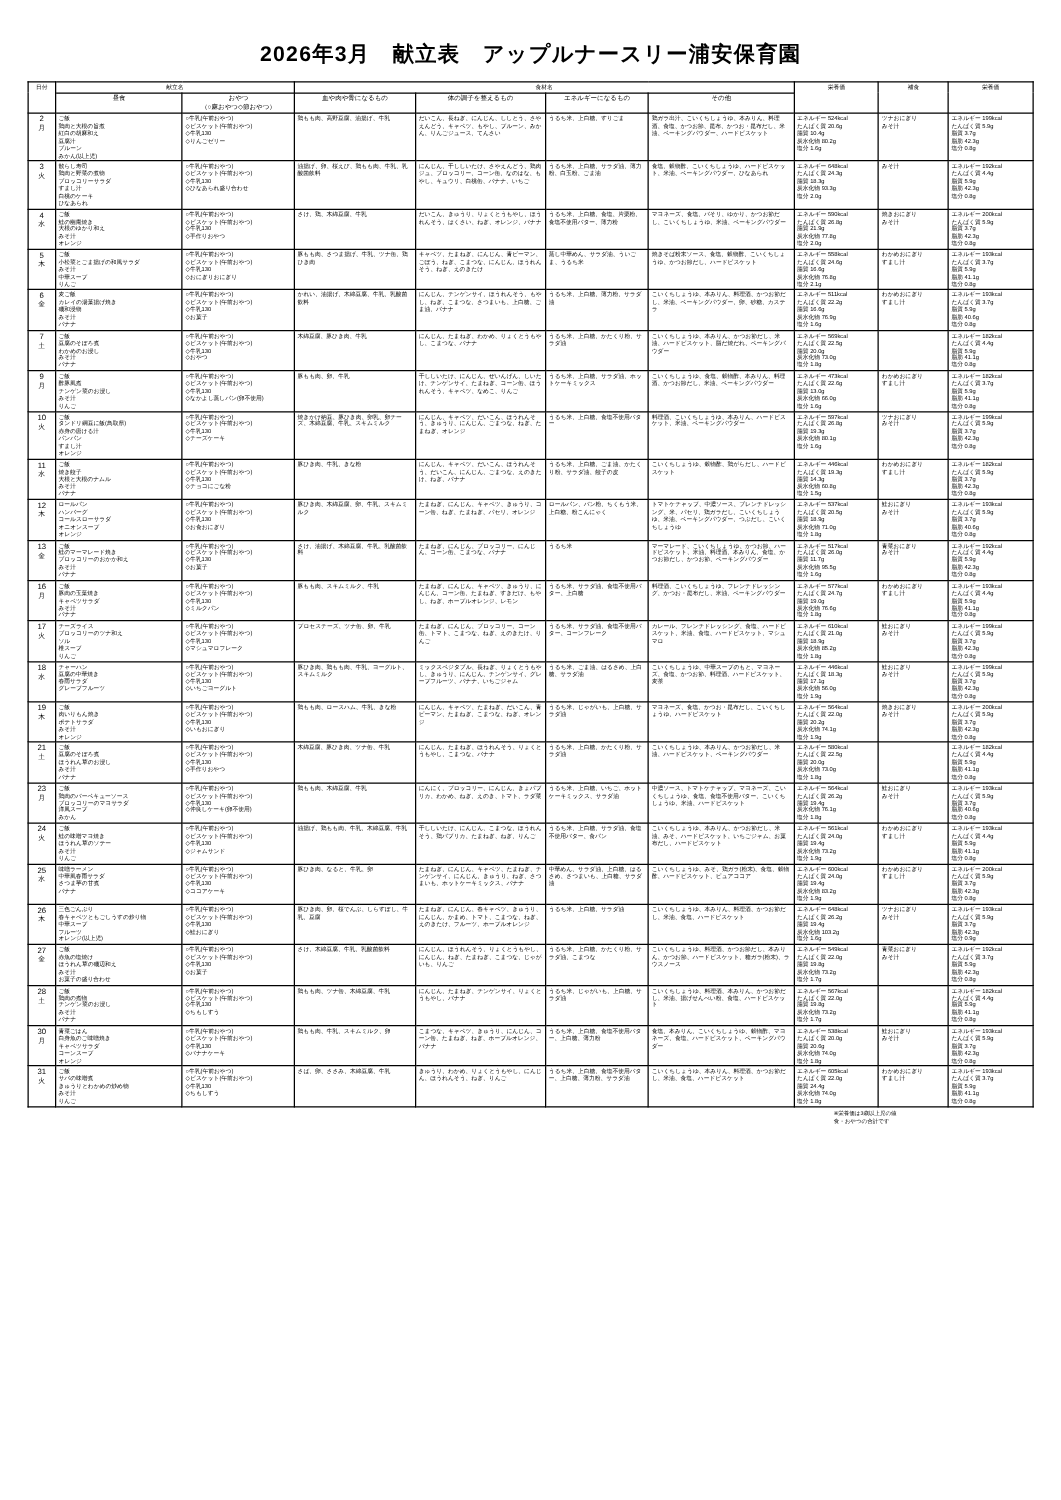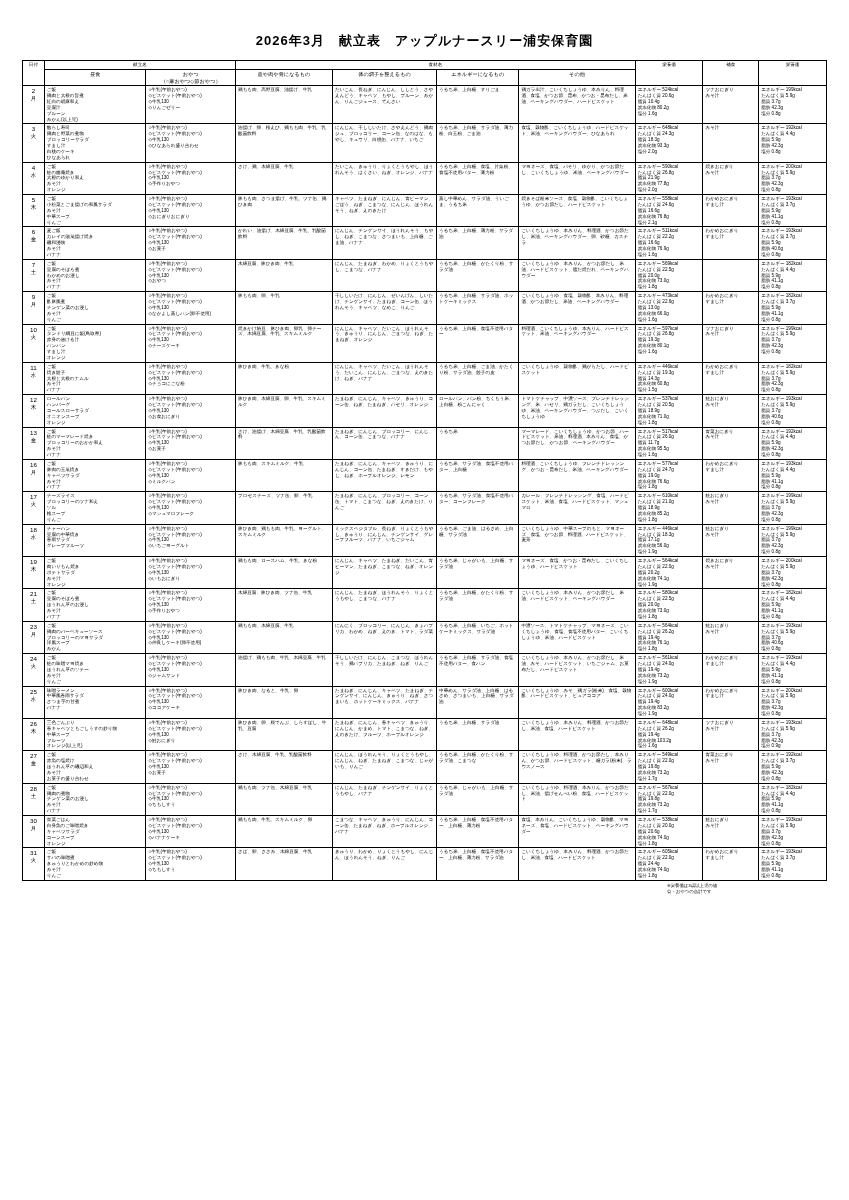--- a/index.html
+++ b/index.html
@@ -11,21 +11,21 @@
   }
   .page{
     width:849px;
     min-height:1200px;
     box-sizing:border-box;
     padding:26px 22px 0 22px;
     background:#fff;
   }
   .title{
     text-align:center;
-    font-size:13px;
+    font-size:17px;
     font-weight:bold;
     letter-spacing:1px;
     margin:6px 0 10px 0;
   }
   table.menu{
     border-collapse:collapse;
     width:805px;
     table-layout:fixed;
     border:1px solid #000;
   }

